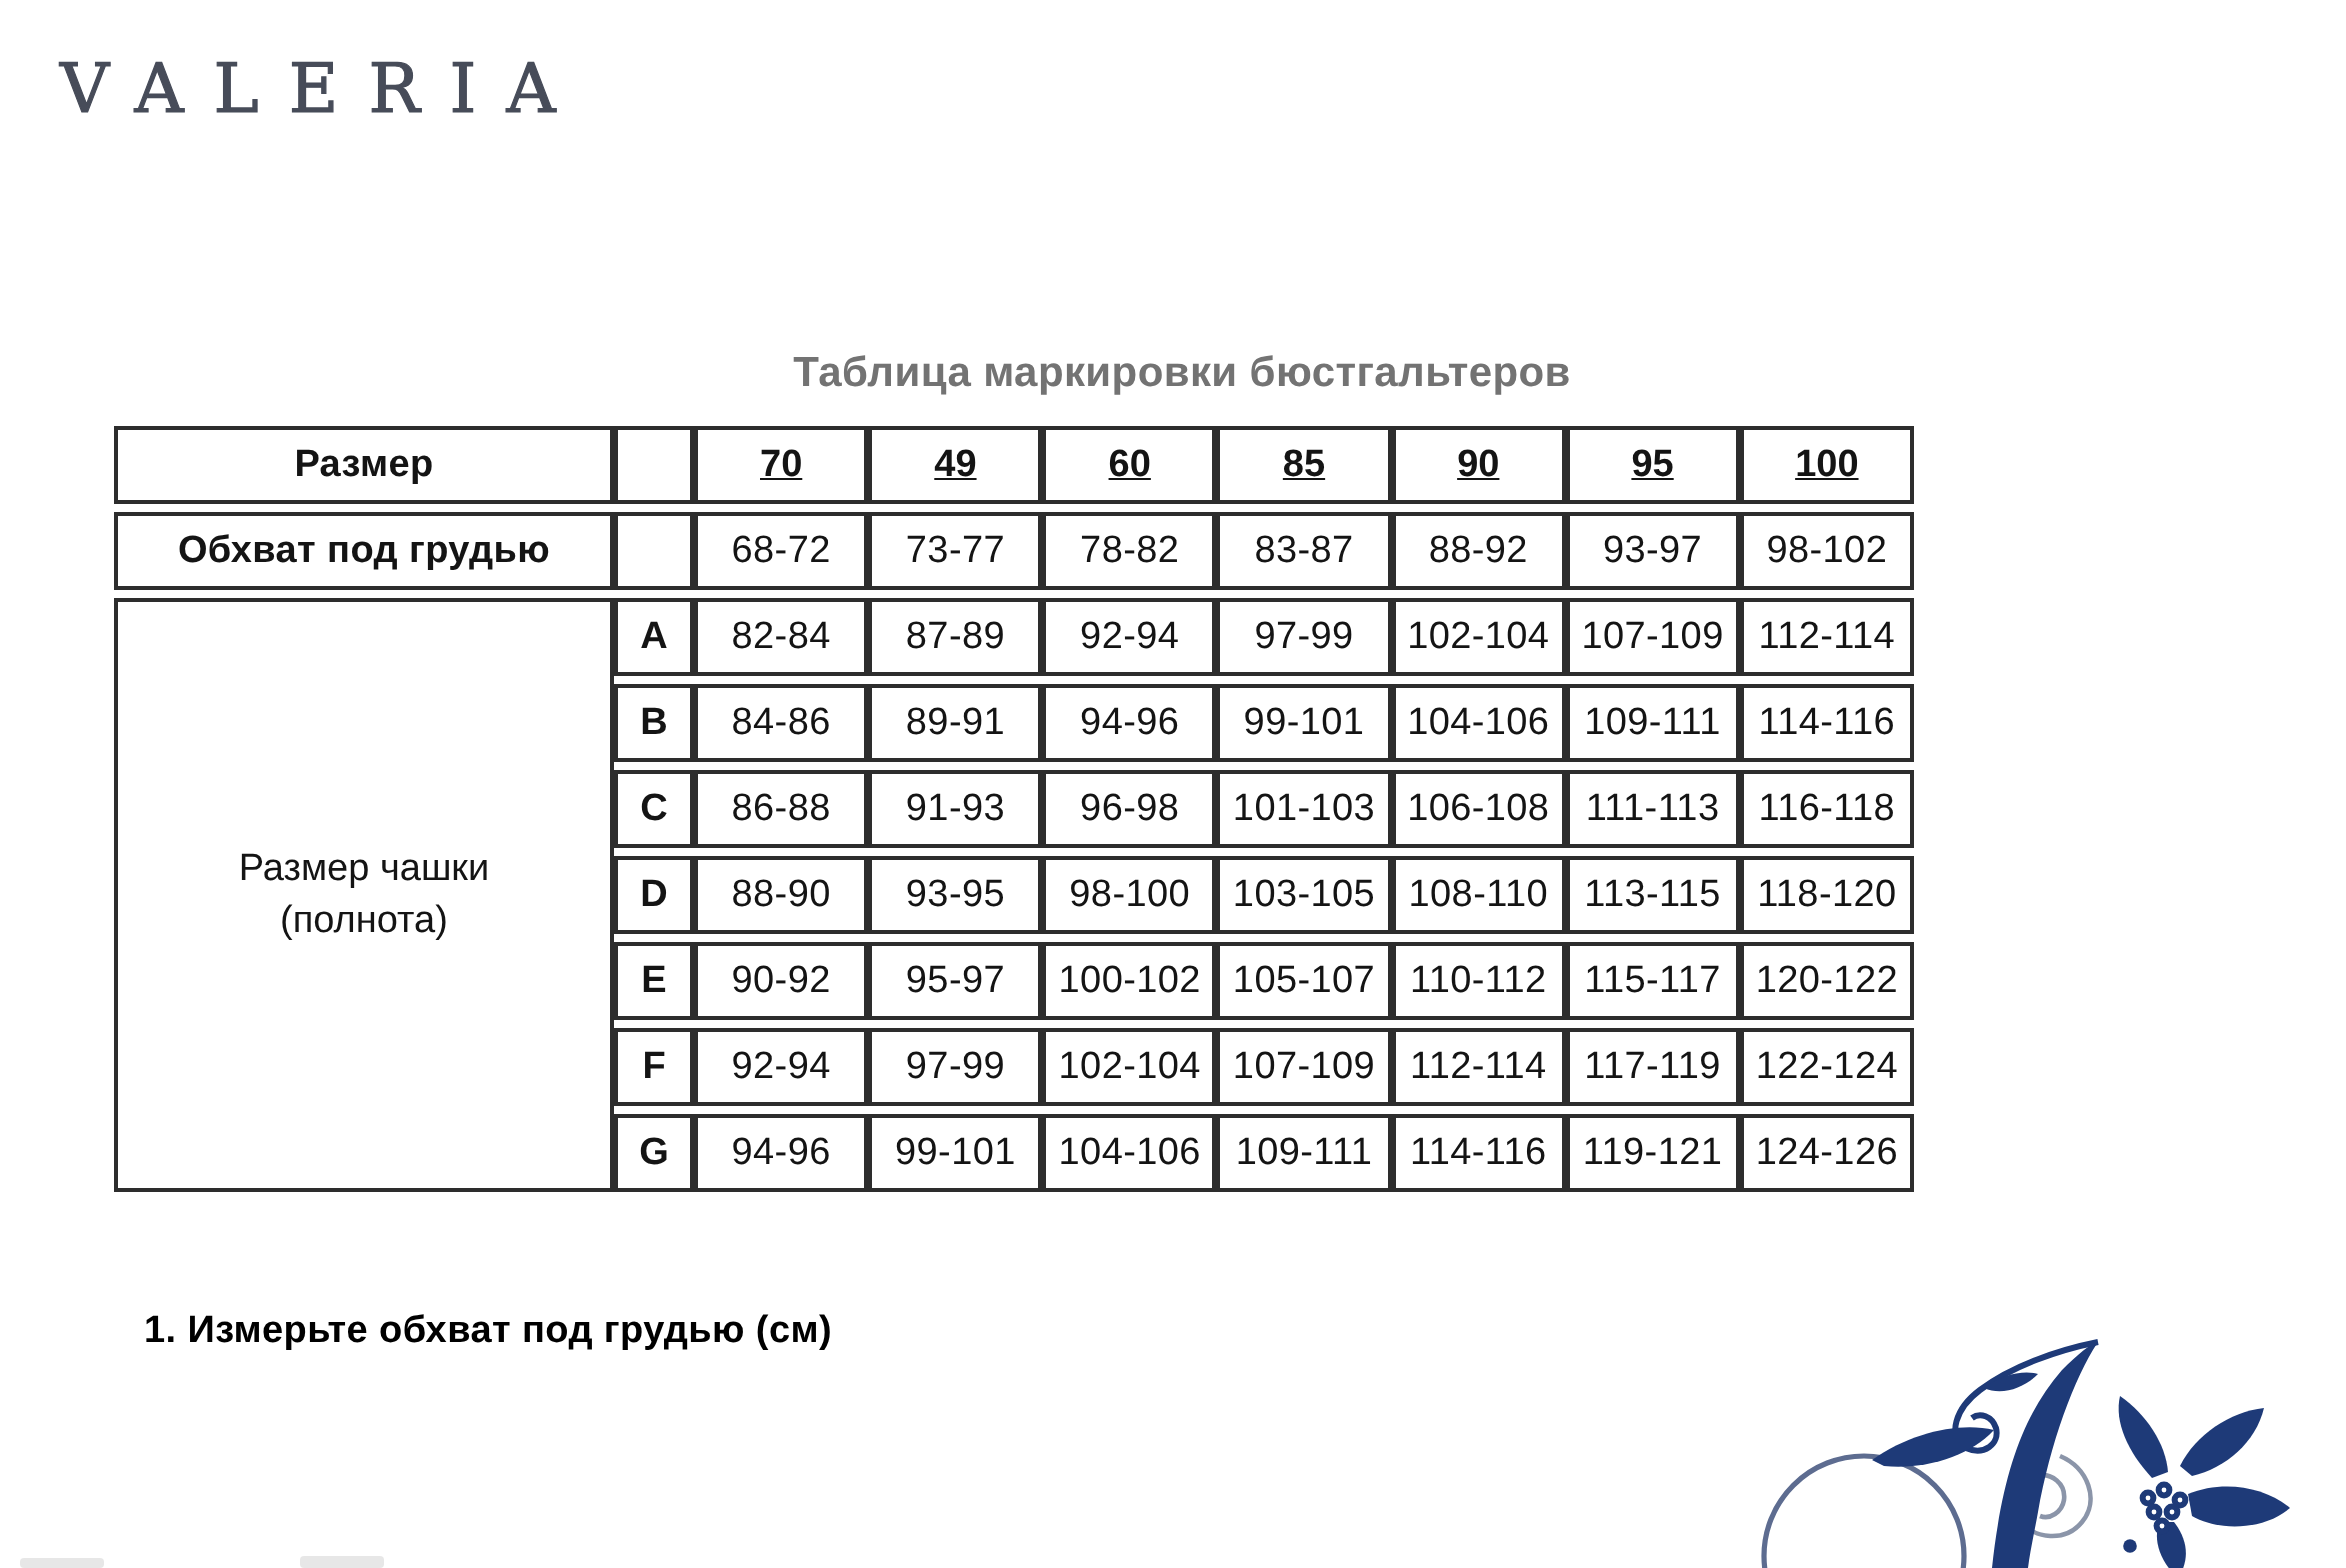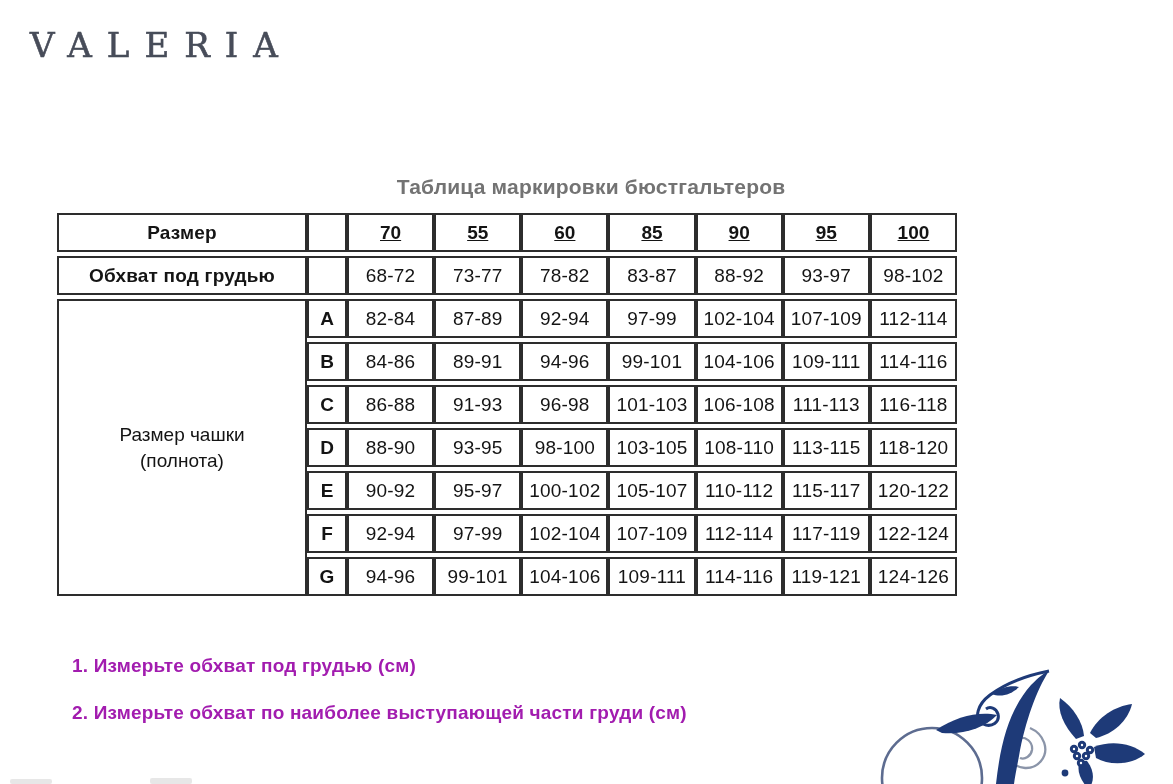--- a/index.html
+++ b/index.html
@@ -66,21 +66,21 @@
     white-space: pre-line;
     line-height: 1.35;
   }
   td.header-num { font-weight: 700; text-decoration: underline; }
   td.cup-letter { font-weight: 700; }
   td.range { font-weight: 500; letter-spacing: 0.2px; }
 
   
   .instructions {
     position: absolute; left: 72px; top: 655px;
-    font-size: 19px; font-weight: 700; color: #a21caf;
+    font-size: 19px; font-weight: 700; color: #000000;
   }
   .instructions .line { margin-bottom: 25px; letter-spacing: 0.2px; }
 
   
   .ornament {
     position: absolute; right: 0; top: 666px;
     width: 295px; height: 118px;
     overflow: hidden;
   }
 
@@ -108,21 +108,21 @@
         <col>
         <col>
         <col>
         <col>
     </colgroup>
     <tbody>
         <tr>
           <td class="peach label-cell">Размер</td>
           <td class="peach"></td>
           <td class="peach header-num">70</td>
-          <td class="peach header-num">55</td>
+          <td class="peach header-num">49</td>
           <td class="peach header-num">60</td>
           <td class="peach header-num">85</td>
           <td class="peach header-num">90</td>
           <td class="peach header-num">95</td>
           <td class="peach header-num">100</td>
         </tr>
         <tr>
           <td class="peach label-cell">Обхват под грудью</td>
           <td class=""></td>
           <td class="range">68-72</td>
@@ -203,21 +203,20 @@
           <td class="range">109-111</td>
           <td class="range">114-116</td>
           <td class="range">119-121</td>
           <td class="range">124-126</td>
         </tr>
       </tbody>
   </table>
 
   <div class="instructions">
     <div class="line">1. Измерьте обхват под грудью (см)</div>
-    <div class="line">2. Измерьте обхват по наиболее выступающей части груди (см)</div>
   </div>
 
   <div class="ornament">
     <svg width="295" height="118" viewBox="0 0 295 118">
 
       <circle cx="54" cy="112" r="50" fill="none" stroke="#5d6c90" stroke-width="2.6"></circle>
 
       <path d="M152,62 C166,68 172,84 163,95 C155,105 139,104 132,94 C126,86 130,74 140,72 C148,70 155,76 154,84 C153,90 147,94 142,92" fill="none" stroke="#8b95a9" stroke-width="2.3"></path>
 
       <path d="M118,118 C123,72 133,42 153,19 C161,11 167,6 171,5 C159,23 147,56 141,90 C139,101 137,110 136,118 Z" fill="#1e3a78"></path>

